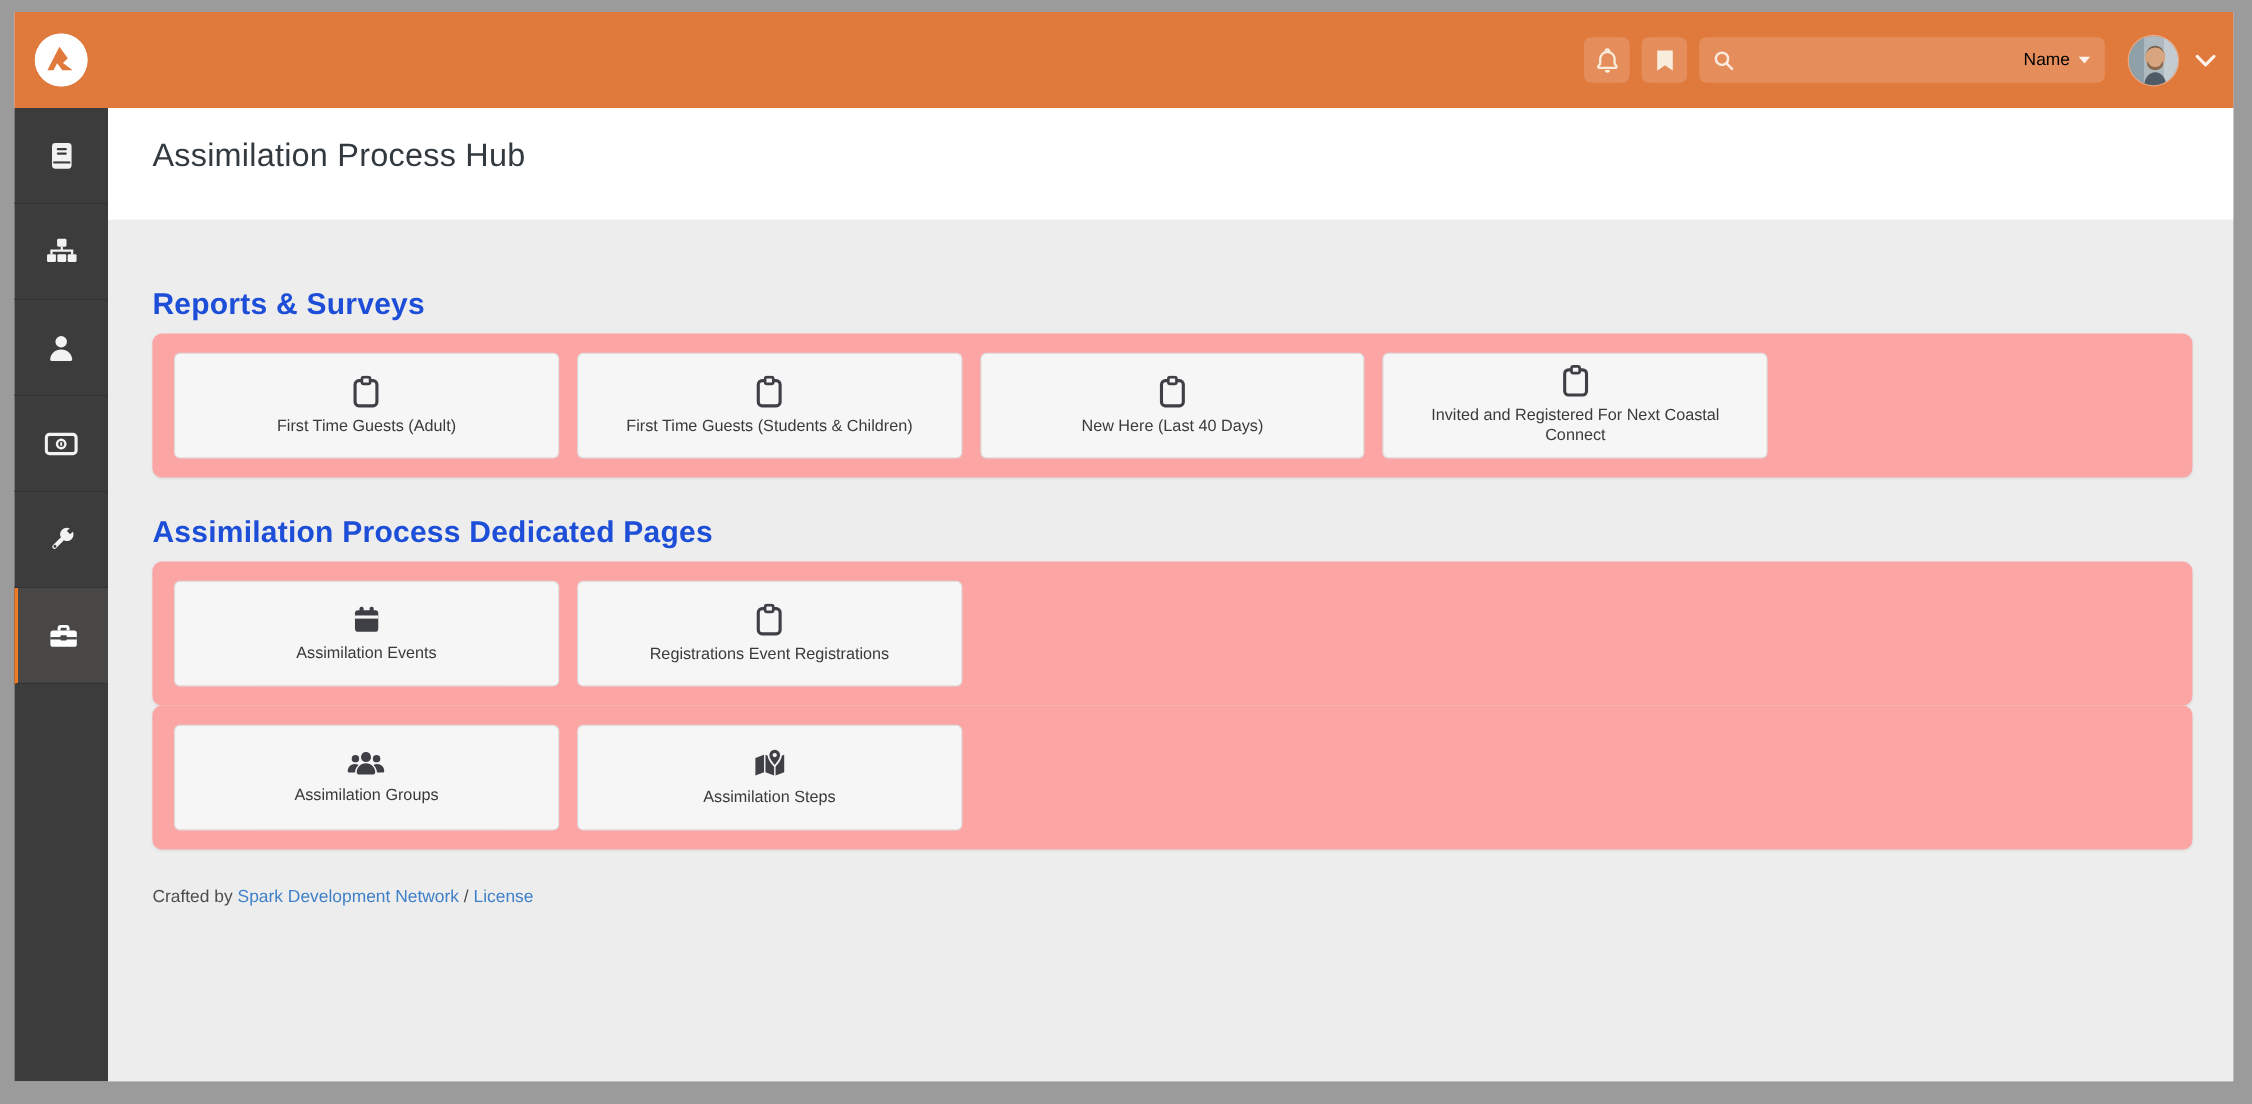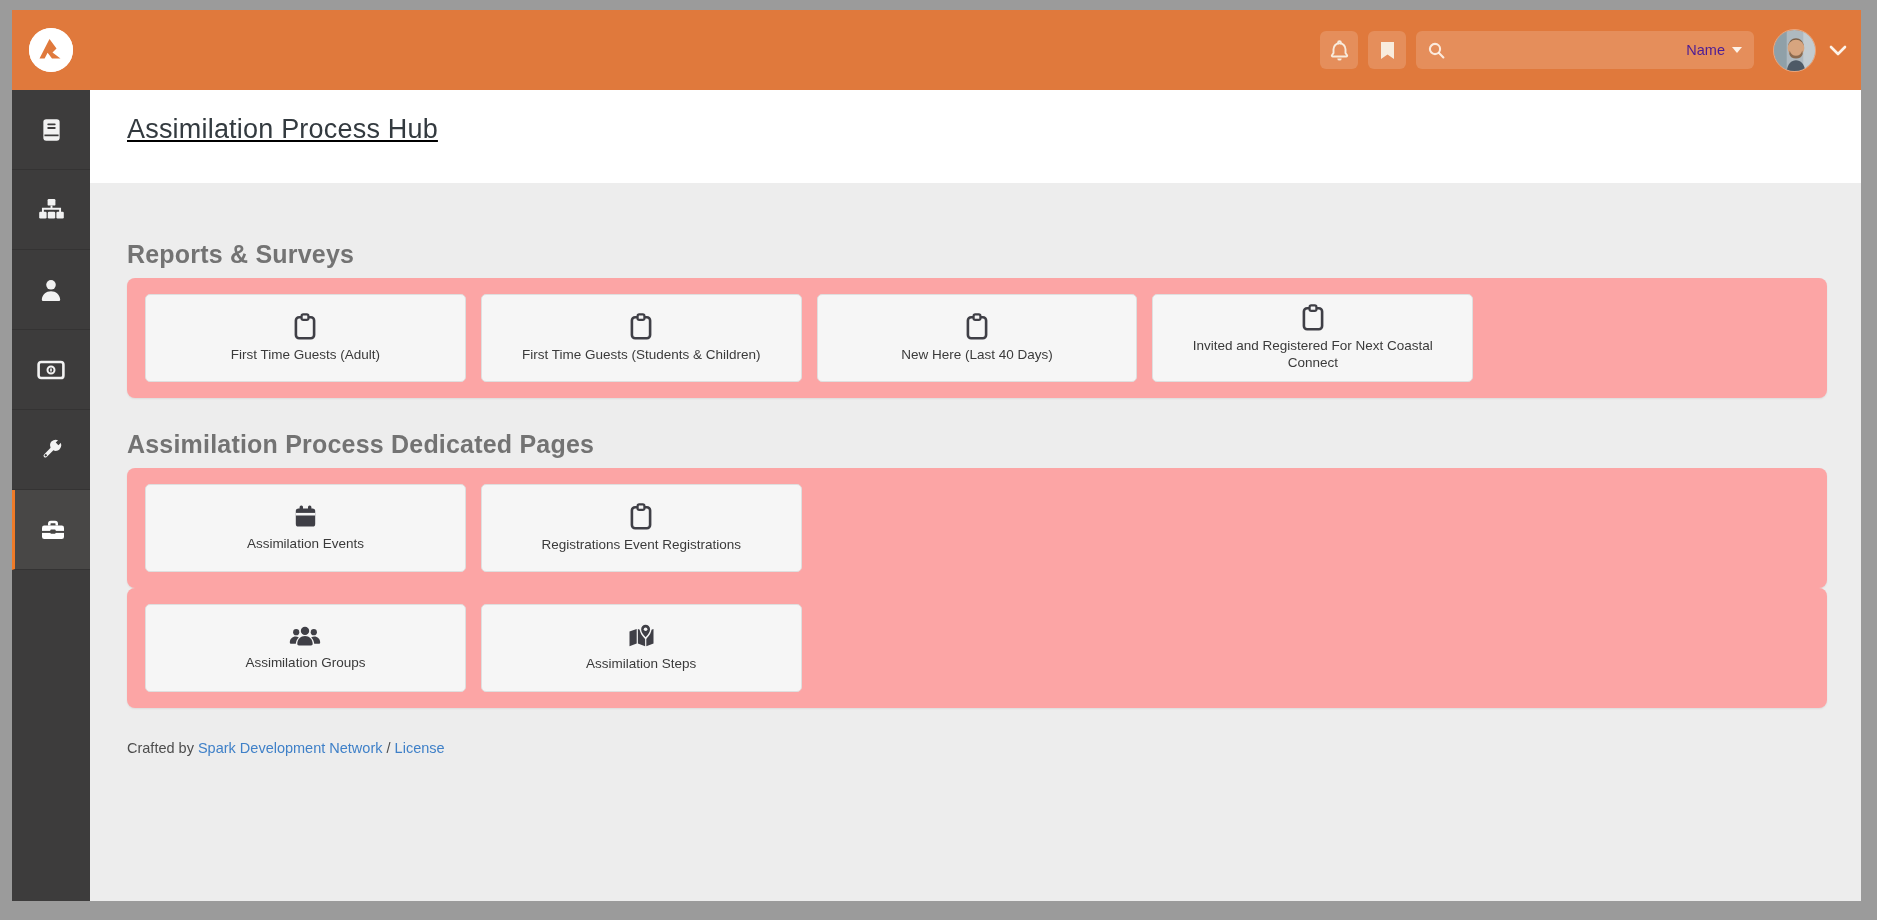--- a/index.html
+++ b/index.html
@@ -21,34 +21,34 @@
   body{background:var(--frame);font-family:"Liberation Sans","DejaVu Sans",sans-serif;}
   .window{position:absolute;left:12px;top:10px;width:1849px;height:891px;background:#fff;display:flex;flex-direction:column;}
 
   
   .topbar{height:80px;flex:0 0 80px;background:var(--brand);display:flex;align-items:center;padding:0 14px 0 17px;}
   .logo{width:44px;height:44px;border-radius:50%;background:#fff;display:flex;align-items:center;justify-content:center;cursor:pointer;}
   .topbar .spacer{flex:1;}
   .icon-btn{width:38px;height:38px;border-radius:6px;background:rgba(255,255,255,0.16);display:flex;align-items:center;justify-content:center;margin-left:10px;cursor:pointer;border:none;}
   .searchbox{width:338px;height:38px;border-radius:6px;background:rgba(255,255,255,0.16);display:flex;align-items:center;margin-left:10px;padding:0 12px;}
   .searchbox input{flex:1;background:transparent;border:none;outline:none;color:#fff7ef;font-size:14px;margin-left:9px;min-width:0;font-family:inherit;}
-  .search-filter{display:flex;align-items:center;gap:7px;color:#4c1d95;font-size:14.5px;cursor:pointer;white-space:nowrap;}
+  .search-filter{display:flex;align-items:center;gap:7px;color:#000000;font-size:14.5px;cursor:pointer;white-space:nowrap;}
   .avatar{width:43px;height:43px;border-radius:50%;overflow:hidden;margin-left:19px;border:1px solid rgba(255,255,255,0.35);cursor:pointer;flex:0 0 auto;}
   .profile-chevron{margin-left:13px;background:none;border:none;cursor:pointer;display:flex;align-items:center;}
 
   
   .body-row{flex:1;display:flex;min-height:0;}
   .sidebar{width:78px;flex:0 0 78px;background:var(--sidebar);}
   .nav-item{height:80px;border-bottom:1px solid var(--sidebar-sep);display:flex;align-items:center;justify-content:center;cursor:pointer;}
   .nav-item.active{background:var(--sidebar-active);border-left:3px solid var(--brand-active);}
   .main{flex:1;display:flex;flex-direction:column;background:var(--content-bg);min-width:0;}
-  .page-head{background:#fff;height:93px;flex:0 0 93px;display:flex;align-items:center;padding:0 19px 14px 37px;text-decoration:underline;}
+  .page-head{background:#fff;height:93px;flex:0 0 93px;display:flex;align-items:center;padding:0 19px 14px 37px;}
   .page-title{font-size:27px;font-weight:500;color:#333a3f;letter-spacing:.2px;}
   .content{flex:1;padding:0 34px 0 37px;overflow:hidden;}
-  .section-heading{font-size:25px;font-weight:700;color:#737373;margin:32px 0 9px 0;letter-spacing:.2px;}
+  .section-heading{font-size:25px;font-weight:700;color:#1d4ed8;margin:32px 0 9px 0;letter-spacing:.2px;}
   .section-heading.first{margin-top:57px;}
   .panel{background:#fca5a5;border-radius:8px;box-shadow:0 1px 2px rgba(0,0,0,0.07);padding:16px 18px;}
   .cards{display:grid;grid-template-columns:repeat(5,1fr);gap:15px;}
   .card{height:88px;background:var(--card-bg);border:1px solid var(--card-border);border-radius:5px;display:flex;flex-direction:column;align-items:center;justify-content:center;gap:7px;padding:6px 14px;cursor:pointer;}
   .card-label{font-size:13.5px;line-height:1.25;color:#3a3a3a;text-align:center;}
   .footer{margin-top:32px;font-size:14.5px;color:#4d4d4d;}
   .footer a{color:var(--link);text-decoration:none;cursor:pointer;}
 </style>
 </head>
 <body>

